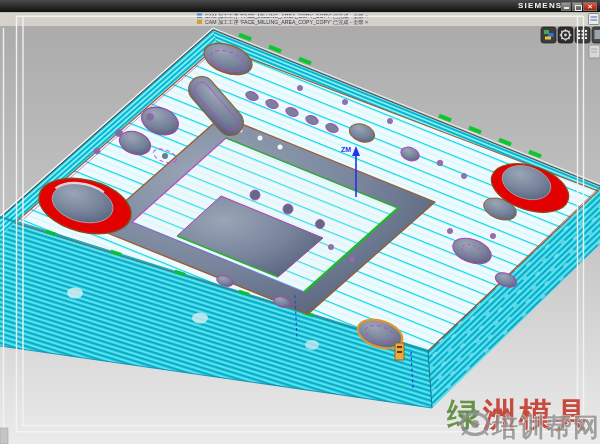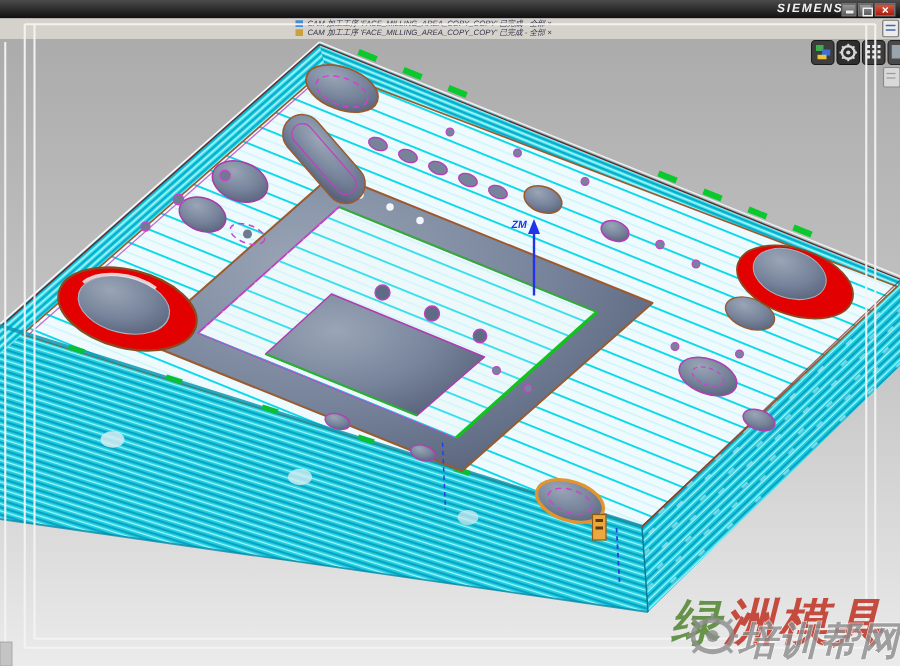--- a/index.html
+++ b/index.html
@@ -1,17 +1,17 @@
 <!DOCTYPE html>
 <html><head>
 <meta charset="utf-8">
 <style>
   html,body{margin:0;padding:0;background:#666;}
   .stage{position:relative;width:600px;height:444px;overflow:hidden;
-         font-family:"Liberation Sans",sans-serif;background:#f9a8d4;font-style:italic;}
+         font-family:"Liberation Sans",sans-serif;background:#f9a8d4;}
   .titlebar{position:absolute;left:0;top:0;width:600px;height:12px;
     background:linear-gradient(#4b4b4b,#101010);z-index:30;}
   .brand{position:absolute;left:518px;top:1px;font-size:8px;font-weight:bold;
     letter-spacing:1.2px;color:#f2f2f2;}
   .winbtn{position:absolute;top:1.5px;height:9px;border:1px solid #707070;
     box-sizing:border-box;background:linear-gradient(#9a9a9a,#5c5c5c);}
   .winbtn.min{left:561px;width:10px;}
   .winbtn.res{left:572px;width:10px;}
   .winbtn.close{left:583px;width:14px;background:linear-gradient(#e05540,#a51f10);
     color:#fff;font-size:8px;line-height:7px;text-align:center;font-weight:bold;}

